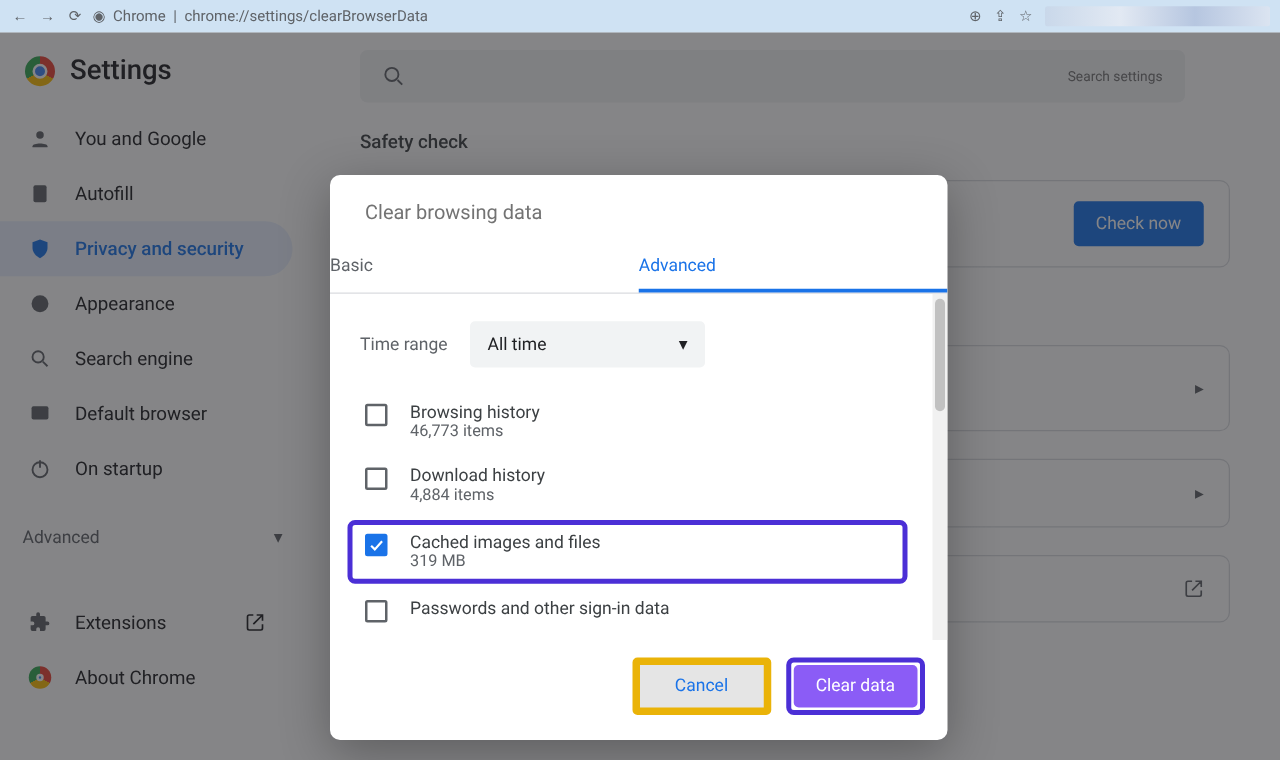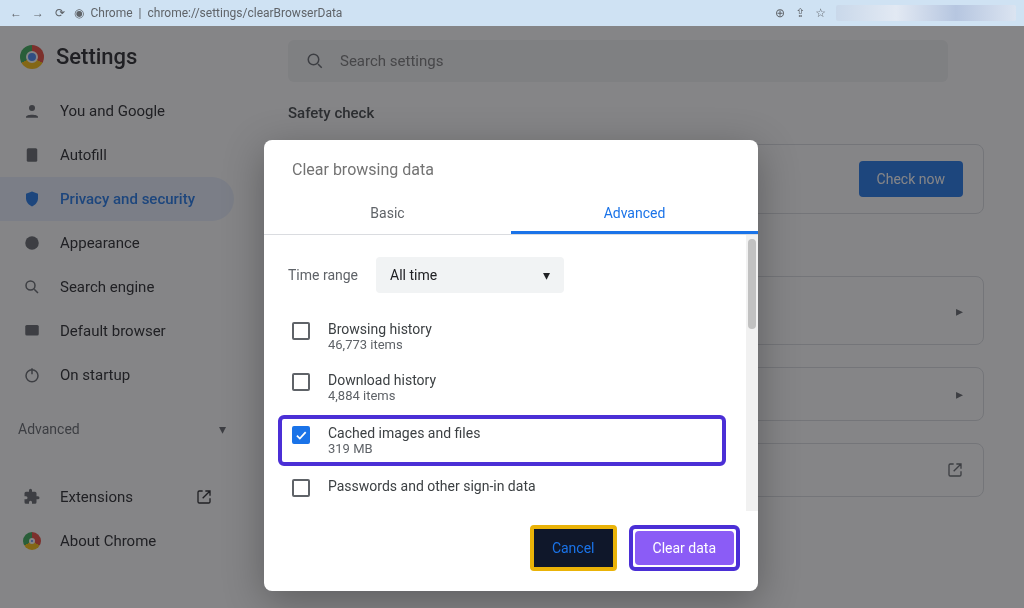--- a/index.html
+++ b/index.html
@@ -29,46 +29,46 @@
   .side-icon { width:20px; display:flex; justify-content:center; color:#5f6368;}
   .side-item.active .side-icon { color:#1a73e8; }
 
   .side-advanced { display:flex; align-items:center; justify-content:space-between; padding:14px 22px 14px 18px; color:#5f6368; font-size:14px; margin-top:10px;}
   .side-bottom { margin-top:24px; }
   .side-bottom .side-item { color:#202124;}
   .side-bottom .ext-icon { margin-left:auto; }
 
   .main { flex:1; padding: 14px 40px 0 40px; display:flex; flex-direction:column; gap:22px; }
   .search-wrap { background:#f1f3f4; border-radius:6px; height:42px; display:flex; align-items:center; gap:16px; padding:0 18px; width: 100%; max-width: 660px;}
-  .search-wrap input { border:none; background:transparent; font-size:15px; flex:1; outline:none; color:#c2410c;}
+  .search-wrap input { border:none; background:transparent; font-size:11px; flex:1; outline:none; color:#c2410c;text-align:right;}
   .section-title { font-size:15px; color:#3c4043; font-weight:500;}
   .card { border:1px solid #dadce0; border-radius:8px; padding:16px 20px; display:flex; align-items:center; gap:14px;}
   .btn-primary { background:#1a73e8; color:#fff; border:none; padding:10px 18px; border-radius:4px; font-size:14px; margin-left:auto;}
   .row-link { border:1px solid #dadce0; border-radius:8px; padding:18px 20px; display:flex; align-items:center; font-size:14px; color:#3c4043; gap:14px;}
   .row-link .chev { margin-left:auto; color:#5f6368;}
   .row-sub { font-size:13px;color:#5f6368;}
 
   
   .scrim { position:absolute; inset:26px 0 0 0; background:rgba(32,33,36,0.55);}
   .modal { position:absolute; top:140px; left:264px; width:494px; background:#fff; border-radius:8px; box-shadow:0 10px 40px rgba(0,0,0,0.3); overflow:hidden; display:flex; flex-direction:column;}
   .modal-title { font-size:16px; color:#737373; padding:20px 28px 14px;}
   .tabs { display:flex; border-bottom:1px solid #dadce0;}
-  .tab { flex:1; text-align:center; padding:12px 0 10px; font-size:14px; color:#5f6368; border-bottom:3px solid transparent;}
+  .tab { flex:1; text-align:left; padding:12px 0 10px; font-size:14px; color:#5f6368; border-bottom:3px solid transparent;}
   .tab.active { color:#1a73e8; border-bottom-color:#1a73e8;}
   .modal-body { padding: 12px 4px 4px 22px; max-height: 310px; overflow:hidden; position:relative;}
   .timerange { display:flex; align-items:center; gap:18px; font-size:14px; color:#5f6368; padding:10px 2px 18px;}
   .select { background:#f1f3f4; color:#202124; padding:10px 14px; border-radius:4px; width:188px; display:flex; justify-content:space-between; align-items:flex-end;}
   .opt { display:flex; gap:18px; padding:10px 6px; align-items:flex-start;}
   .cb { width:18px;height:18px; border:2px solid #5f6368; border-radius:2px; flex-shrink:0; margin-top:1px; display:flex;align-items:center;justify-content:center;}
   .cb.checked { background:#1a73e8; border-color:#1a73e8; color:#fff;}
   .opt-title { font-size:14px; color:#3c4043;}
   .opt-sub { font-size:13px; color:#5f6368;}
   .hl { border:4px solid #4b2fd6; border-radius:6px; margin:2px 28px 2px -8px; padding:4px 10px;}
   .modal-footer { padding:14px 18px 20px; display:flex; justify-content:flex-end; gap:12px;}
-  .btn-cancel { background:#0f172a; color:#1a73e8; border:4px solid #eab308; padding:9px 18px; border-radius:4px; font-size:14px;}
+  .btn-cancel { background:#e5e5e5; color:#1a73e8; border:6px solid #eab308; padding:9px 28px; border-radius:4px; font-size:14px;}
   .btn-clear-wrap { border:4px solid #4b2fd6; border-radius:6px; padding:2px;}
   .btn-clear { background:#8b5cf6; color:#fff; border:none; padding:9px 18px; border-radius:4px; font-size:14px;}
   .vscroll { position:absolute; right:0; top:0; bottom:0; width:12px; background:#f1f1f1;}
   .vscroll-thumb{ position:absolute; top:4px; right:2px; width:8px; height:90px; background:#c1c1c1; border-radius:4px;}
   svg { display:block; }
 </style>
 </head>
 <body>
 
 <div class="chrome-bar">

